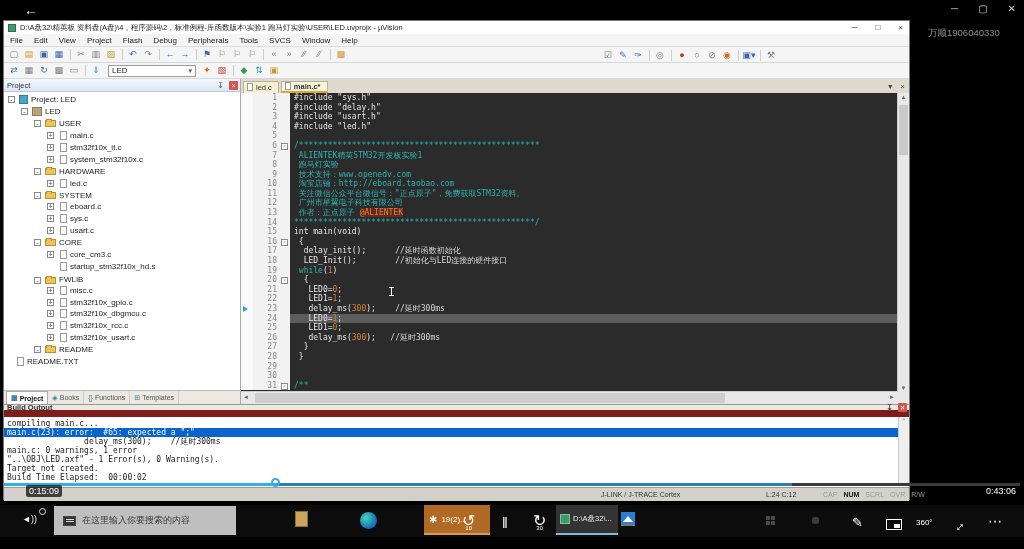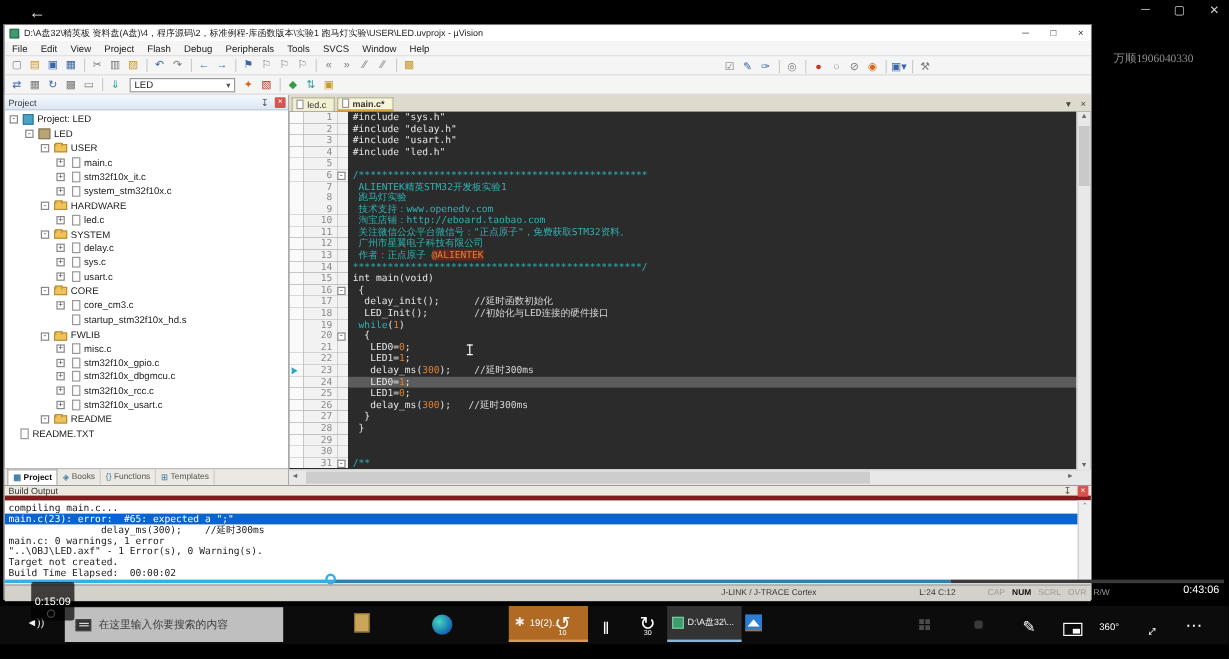--- a/index.html
+++ b/index.html
@@ -2,21 +2,21 @@
 <html><head>
 <meta charset="utf-8">
 <style>
   html,body{margin:0;padding:0;background:#000;}
   *{box-sizing:border-box;}
   .stage{position:relative;width:1024px;height:549px;background:#000;overflow:hidden;
          font-family:"Liberation Sans",sans-serif;-webkit-font-smoothing:antialiased;}
   
   .vback{position:absolute;left:24px;top:2px;color:#e8e8e8;font-size:14px;}
   .vwinctl{position:absolute;right:8px;top:3px;color:#cfcfcf;font-size:10px;display:flex;gap:20px;}
-  .watermark{position:absolute;left:928px;top:43px;color:#8f8f8f;font-size:9.5px;font-family:Liberation Serif, serif;}
+  .watermark{position:absolute;left:928px;top:27px;color:#8f8f8f;font-size:9.5px;}
   
   .uv{position:absolute;left:3px;top:20px;width:907px;height:480px;background:#f0f0f0;border:1px solid #7a7a7a;}
   .titlebar{height:13px;background:#fff;display:flex;align-items:center;padding:0 4px;position:relative;}
   .uvicon{width:8px;height:8px;background:#3f9b6e;border:1px solid #2a6f4e;margin-right:4px;flex:none;}
   .title{font-size:7.5px;color:#222;white-space:nowrap;overflow:hidden;}
   .winbtns{position:absolute;right:6px;top:0;display:flex;gap:18px;color:#333;font-size:8px;line-height:13px;}
   .menubar{height:13px;background:#f5f5f5;display:flex;align-items:center;padding-left:6px;border-bottom:1px solid #ddd;}
   .menubar span{font-size:8px;color:#222;margin-right:11px;}
   .tbar{height:16px;background:#f5f5f5;display:flex;align-items:center;padding-left:3px;border-bottom:1px solid #d8d8d8;position:relative;}
   .tic{width:14px;height:13px;font-size:9px;line-height:13px;text-align:center;margin-right:1px;flex:none;}
@@ -76,43 +76,43 @@
   .caret:before,.caret:after{content:"";position:absolute;left:-2px;width:5px;height:1px;background:#fff;}
   .caret:after{bottom:0;}
   .vsb{position:absolute;right:0;top:14px;width:12px;height:299px;background:#e8e8e8;border-left:1px solid #ccc;}
   .vsb .thumb{position:absolute;left:1px;top:12px;width:9px;height:50px;background:#c9c9c9;}
   .vsb .ar{position:absolute;left:0;width:11px;text-align:center;font-size:6px;color:#666;}
   .hsb{height:13px;background:#e8e8e8;border-top:1px solid #ccc;position:relative;}
   .hsb .thumb{position:absolute;left:14px;top:1px;width:470px;height:10px;background:#cdcdcd;}
   .hsb .ar{position:absolute;top:2px;font-size:6px;color:#666;}
   
   .bout{height:82px;display:flex;flex-direction:column;background:#fff;}
-  .bhead{height:12px;background:#ece9e0;border-bottom:4px solid #7f1d1d;display:flex;align-items:center;
-         padding:0 3px;font-size:7.5px;color:#333;position:relative;}
+  .bhead{height:12px;background:#ece9e0;border-bottom:7px solid #7f1d1d;display:flex;align-items:center;
+         padding:0 3px;font-size:7.5px;color:#333;position:relative;font-weight:bold;}
   .bhead .pin{position:absolute;right:16px;color:#555;font-size:8px;}
   .bhead .pclose{position:absolute;right:2px;width:9px;height:9px;background:#d9534f;color:#fff;font-size:7px;line-height:9px;text-align:center;border-radius:1px;}
   .blines{flex:1;padding:2px 0 0 3px;position:relative;}
   .brow{height:9px;font-family:"DejaVu Sans Mono",monospace;font-size:8px;line-height:9px;color:#1a1a1a;white-space:pre;}
   .brow.sel{background:#0a64cd;color:#fff;width:904px;margin-left:-3px;padding-left:3px;}
   .bsb{position:absolute;right:0;top:0;width:11px;height:68px;background:#eee;border-left:1px solid #ccc;
        font-size:6px;color:#666;text-align:center;}
   
   .sbar{height:14px;background:#d4d1ca;border-top:1px solid #9a9a9a;position:relative;font-size:7px;color:#333;}
   .sb-jlink{position:absolute;left:597px;top:3px;}
   .sb-pos{position:absolute;left:762px;top:3px;}
   .sb-flags{position:absolute;left:819px;top:3px;display:flex;gap:6px;}
   .sb-flags .dim{color:#999;} .sb-flags .on{color:#111;font-weight:bold;}
   
   .seek{position:absolute;left:0;top:483px;width:1024px;height:3px;z-index:60;}
   .seek .played{position:absolute;left:4px;top:0;width:273px;height:3px;background:#35aee8;}
   .seek .buff{position:absolute;left:277px;top:0;width:515px;height:3px;background:#2d7fae;}
   .seek .rest{position:absolute;left:792px;top:0;width:228px;height:3px;background:#3a3a3a;}
   .handle{position:absolute;left:271px;top:478px;width:9px;height:9px;border:2px solid #35aee8;border-radius:50%;z-index:61;}
   .vtime-l{position:absolute;left:26px;top:485px;color:#fff;font-size:9px;background:rgba(0,0,0,.7);
-           padding:11px 3px;border-radius:2px;z-index:62;}
+           padding:1px 3px;border-radius:2px;z-index:62;}
   .vtime-r{position:absolute;right:8px;top:486px;color:#fff;font-size:9px;z-index:62;}
   
   .taskbar{position:absolute;left:0;top:505px;width:1024px;height:32px;background:#0c0c0c;z-index:40;}
   .spk{position:absolute;left:22px;top:9px;color:#eee;font-size:9px;}
   .cort{position:absolute;left:39px;top:3px;width:7px;height:7px;border:1px solid #ddd;border-radius:50%;}
   .search{position:absolute;left:54px;top:1px;width:182px;height:29px;background:#bfbfbf;display:flex;align-items:center;}
   .ime{width:13px;height:10px;border:1px solid #444;background:#333;margin:0 6px 0 9px;position:relative;}
   .ime:before{content:"";position:absolute;left:2px;top:2px;width:8px;height:1px;background:#ddd;box-shadow:0 2px 0 #ddd;}
   .search span{font-size:9px;color:#3a3a3a;}
   .tbi{position:absolute;top:6px;}
@@ -336,21 +336,21 @@
               </span>
               <span class="tico folder"></span>
               <span class="tlabel">SYSTEM</span>
             </div>
 
             <div class="trow" style="padding-left: 43px;">
               <span class="texp">
                 <span class="fbox">+</span>
               </span>
               <span class="tico file"></span>
-              <span class="tlabel">delay.c</span>
+              <span class="tlabel">eboard.c</span>
             </div>
 
             <div class="trow" style="padding-left: 43px;">
               <span class="texp">
                 <span class="fbox">+</span>
               </span>
               <span class="tico file"></span>
               <span class="tlabel">sys.c</span>
             </div>
 

